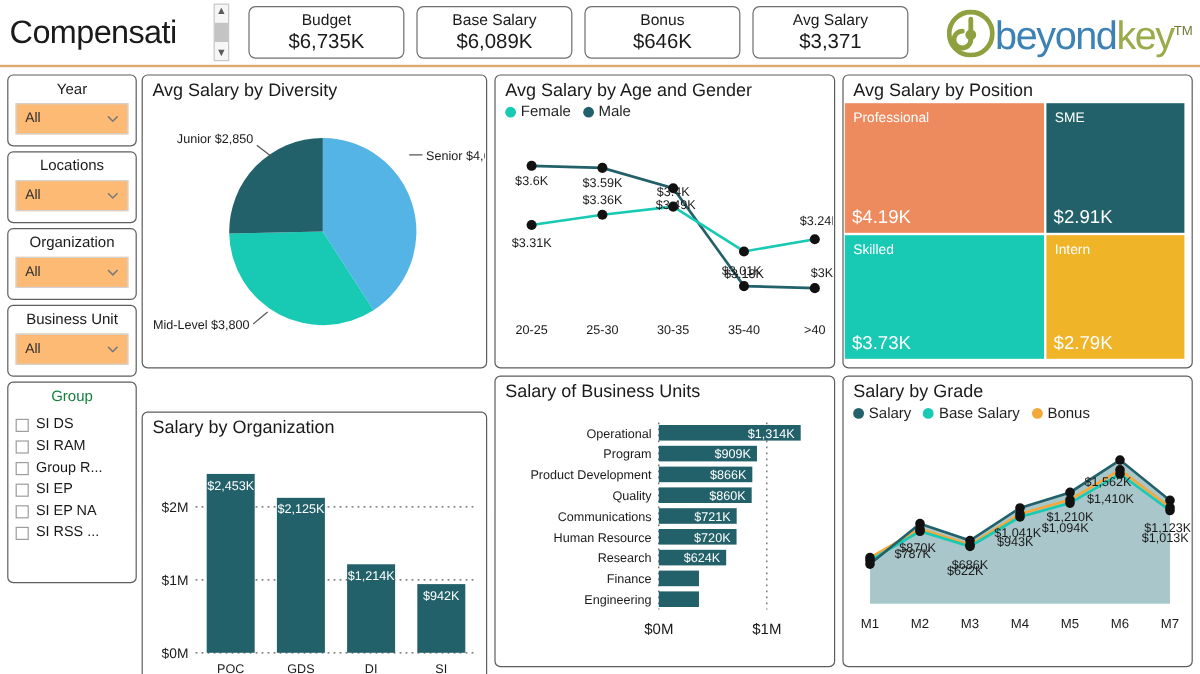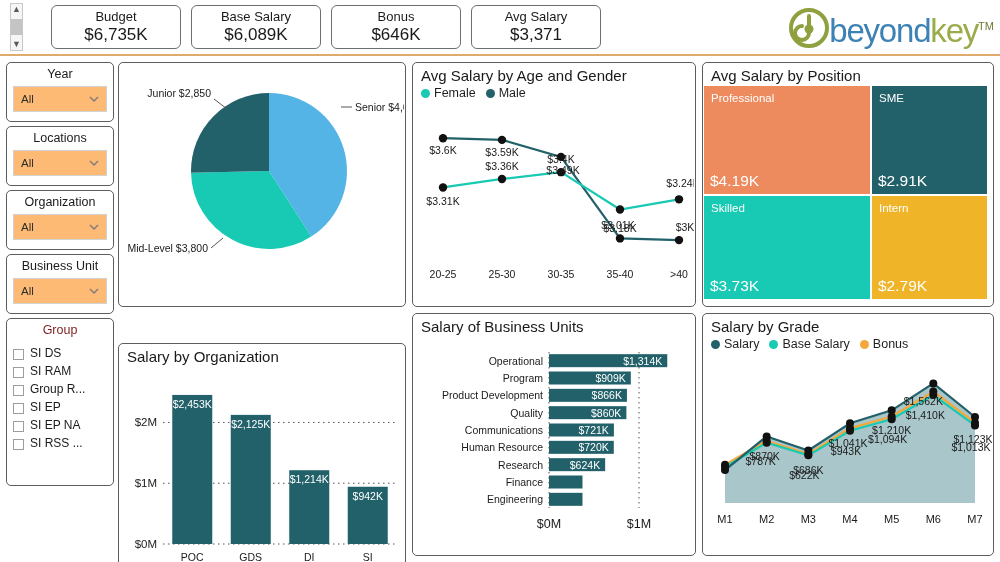--- a/index.html
+++ b/index.html
@@ -22,21 +22,21 @@
     white-space: nowrap; overflow: hidden; width: 168px;
   }
   .title-scroll {
     width: 13px; height: 48px; border: 1px solid #c8c8c8; background:#f6f6f6;
     display:flex; flex-direction: column; align-items: center; justify-content: space-between;
     margin-left: 2px; padding: 1px 0;
   }
   .title-scroll .chev { font-size: 9px; color:#5a5a5a; line-height: 9px; }
   .title-scroll .thumb { width: 11px; height: 16px; background:#c4c4c4; }
 
-  .kpis { display:flex; gap: 10px; margin-left: 28px; }
+  .kpis { display:flex; gap: 10px; margin-left: 16px; }
   .kpi {
     width: 130px; height: 44px; border: 1.5px solid #6e6e6e; border-radius: 6px;
     background:#fff; display:flex; flex-direction:column; align-items:center; justify-content:center;
   }
   .kpi-label { font-size: 13px; color: #1a1a1a; line-height: 16px; }
   .kpi-value { font-size: 17px; color: #1a1a1a; line-height: 20px; }
 
   .logo { position:absolute; right: 6px; top: 4px; display:flex; align-items:center; height: 48px; }
   .logo-mark { width: 40px; height: 40px; }
   .logo-text { font-size: 33px; letter-spacing: -1.2px; line-height: 34px; }
@@ -44,21 +44,21 @@
   .logo-k { color: #9aab4a; }
   .logo-tm { font-size: 11px; color:#6d7a34; vertical-align: super; letter-spacing: 0; }
 
   
   .sidebar { position:absolute; left: 6px; top: 62px; width: 108px; height: 494px; }
   .slicer {
     border: 1.5px solid #5d5d5d; border-radius: 5px; background:#fff;
     margin-bottom: 4px; padding: 4px 6px 10px;
   }
   .slicer-title { font-size: 12.5px; color:#1a1a1a; text-align:center; margin-bottom: 5px; }
-  .slicer-title.accent { color:#7f1d1d; }
+  .slicer-title.accent { color:#15803d; }
   .dropdown {
     height: 26px; border: 1px solid #d2d2d2; background:#fdba74;
     display:flex; align-items:center; justify-content: space-between; padding: 0 7px;
   }
   .dropdown-value { font-size: 11.5px; color:#2e2e2e; }
   .chev-down { width: 10px; height: 6px; }
   .slicer.sl-year { height: 60px; }
   .slicer.sl-loc { height: 60px; }
   .slicer.sl-org { height: 60px; }
   .slicer.sl-bu { height: 60px; }
@@ -93,20 +93,21 @@
   svg { display:block; }
   .lbl { font-family: "Liberation Sans", sans-serif; }
 </style>
 </head>
 <body>
 
 <div class="app">
 
   <div class="header">
     <div class="title-wrap">
+      <div class="page-title">Compensati</div>
       <div class="title-scroll">
         <span class="chev">▲</span>
         <span class="thumb"></span>
         <span class="chev">▼</span>
       </div>
     </div>
 
     <div class="kpis">
       <div class="kpi">
         <div class="kpi-label">Budget</div>
@@ -203,20 +204,21 @@
         </div>
         <div class="check-item">
           <span class="check-box"></span>
           <span class="check-label">SI RSS ...</span>
         </div>
       </div>
     </div>
   </div>
 
   <div class="panel" id="panel-diversity">
+    <div class="panel-title">Avg Salary by Diversity</div>
     <div class="panel-body">
       <svg id="svg-pie" width="285" height="218" viewBox="0 0 285 218">
           <path d="M150,108 L150,30 A78,78 0 0 1 192.2532404020537,173.56419507266338 Z" fill="#55b4e6"></path>
           <path d="M150,108 L192.2532404020537,173.56419507266338 A78,78 0 0 1 72.01710668896204,109.63350875090185 Z" fill="#18c9b4"></path>
           <path d="M150,108 L72.01710668896204,109.63350875090185 A78,78 0 0 1 149.99999999999997,30 Z" fill="#23616a"></path>
           <path d="M222,44 L233,44" stroke="#555" stroke-width="1" fill="none"></path>
           <text x="236" y="48" font-size="10.5" fill="#1a1a1a" text-anchor="start" font-family="&quot;Liberation Sans&quot;, sans-serif" class="lbl">Senior $4,600</text>
           <path d="M95,36 L108,46" stroke="#555" stroke-width="1" fill="none"></path>
           <text x="92" y="34" font-size="10.5" fill="#1a1a1a" text-anchor="end" font-family="&quot;Liberation Sans&quot;, sans-serif" class="lbl">Junior $2,850</text>
           <path d="M92,185 L104,175" stroke="#555" stroke-width="1" fill="none"></path>

